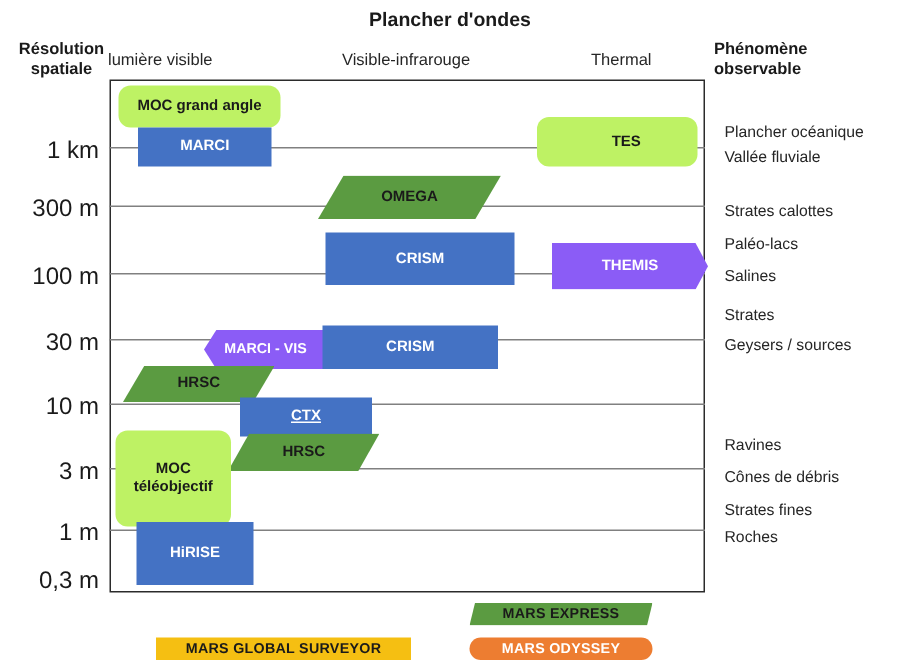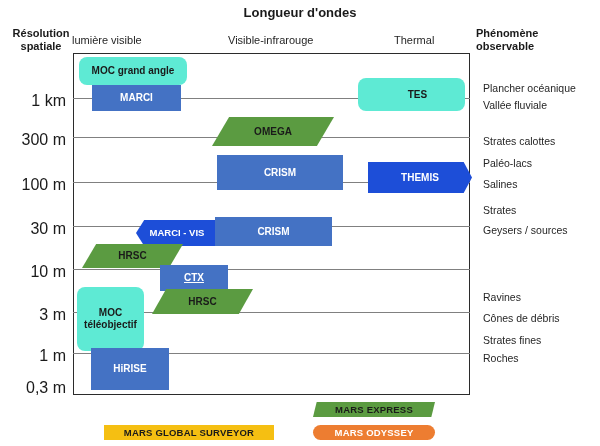--- a/index.html
+++ b/index.html
@@ -45,22 +45,22 @@
   }
 
   
   .bar{
     position:absolute;display:flex;align-items:center;justify-content:center;
     font-size:10px;font-weight:bold;text-align:center;line-height:12px;
     box-sizing:border-box;z-index:5;
   }
   .bar.blue{background:#4472c4;color:#ffffff;}
   .bar.green{background:#5b9b41;color:#1a1a1a;}
-  .bar.orange{background:#1d4ed8;color:#ffffff;}
-  .bar.yellow{background:#5eead4;color:#1a1a1a;}
+  .bar.orange{background:#8b5cf6;color:#ffffff;}
+  .bar.yellow{background:#bef264;color:#1a1a1a;}
   .bar.rounded{border-radius:8px;}
   .bar.parallelogram{
     clip-path:polygon(14% 0%,100% 0%,86% 100%,0% 100%);
   }
   .bar.pent-right{
     clip-path:polygon(0% 0%,92% 0%,100% 50%,92% 100%,0% 100%);
   }
   .bar.pent-left{
     clip-path:polygon(10% 0%,100% 0%,100% 100%,10% 100%,0% 50%);
   }
@@ -79,21 +79,21 @@
   .legend-item.blue{background:#4472c4;color:#ffffff;}
   .legend-item.yellow{background:#f5bf12;color:#1a1a1a;}
   .legend-item.green{background:#5b9b41;color:#1a1a1a;clip-path:polygon(3% 0%,100% 0%,97% 100%,0% 100%);}
   .legend-item.orange{background:#ed7d31;color:#ffffff;border-radius:9px;}
 </style>
 </head>
 <body>
 
 <div class="root">
 
-  <div id="chart-title">Longueur d'ondes</div>
+  <div id="chart-title">Plancher d'ondes</div>
   <div id="res-title">Résolution spatiale</div>
   <div id="phen-title">Phénomène observable</div>
 
   <div class="band-label" style="left:72px;">lumière visible</div>
   <div class="band-label" style="left:228px;">Visible-infrarouge</div>
   <div class="band-label" style="left:394px;">Thermal</div>
 
   <div id="plot-frame"></div>
 
   <div class="gridline" style="top:98px;"></div>
@@ -124,25 +124,25 @@
   <div class="bar blue" style="left:217px;top:155px;width:126px;height:35px;">CRISM</div>
 
   <div class="bar orange pent-right" style="left:368px;top:162px;width:104px;height:31px;">THEMIS</div>
 
   <div class="bar orange pent-left" style="left:136px;top:220px;width:82px;height:26px;font-size:9.5px;">MARCI - VIS</div>
 
   <div class="bar blue" style="left:215px;top:217px;width:117px;height:29px;">CRISM</div>
 
   <div class="bar green parallelogram" style="left:82px;top:244px;width:101px;height:24px;">HRSC</div>
 
-  <div class="bar blue" style="left:160px;top:265px;width:68px;height:26px;text-decoration:underline;">CTX</div>
+  <div class="bar blue" style="left:160px;top:265px;width:88px;height:26px;text-decoration:underline;">CTX</div>
 
   <div class="bar green parallelogram" style="left:152px;top:289px;width:101px;height:25px;">HRSC</div>
 
-  <div class="bar yellow rounded" style="left:77px;top:287px;width:67px;height:64px;">MOC téléobjectif</div>
+  <div class="bar yellow rounded" style="left:77px;top:287px;width:77px;height:64px;">MOC téléobjectif</div>
 
   <div class="bar blue" style="left:91px;top:348px;width:78px;height:42px;">HiRISE</div>
 
   <div class="phenomenon" style="top:82px;">Plancher océanique</div>
   <div class="phenomenon" style="top:99px;">Vallée fluviale</div>
   <div class="phenomenon" style="top:135px;">Strates calottes</div>
   <div class="phenomenon" style="top:157px;">Paléo-lacs</div>
   <div class="phenomenon" style="top:178px;">Salines</div>
   <div class="phenomenon" style="top:204px;">Strates</div>
   <div class="phenomenon" style="top:224px;">Geysers / sources</div>

